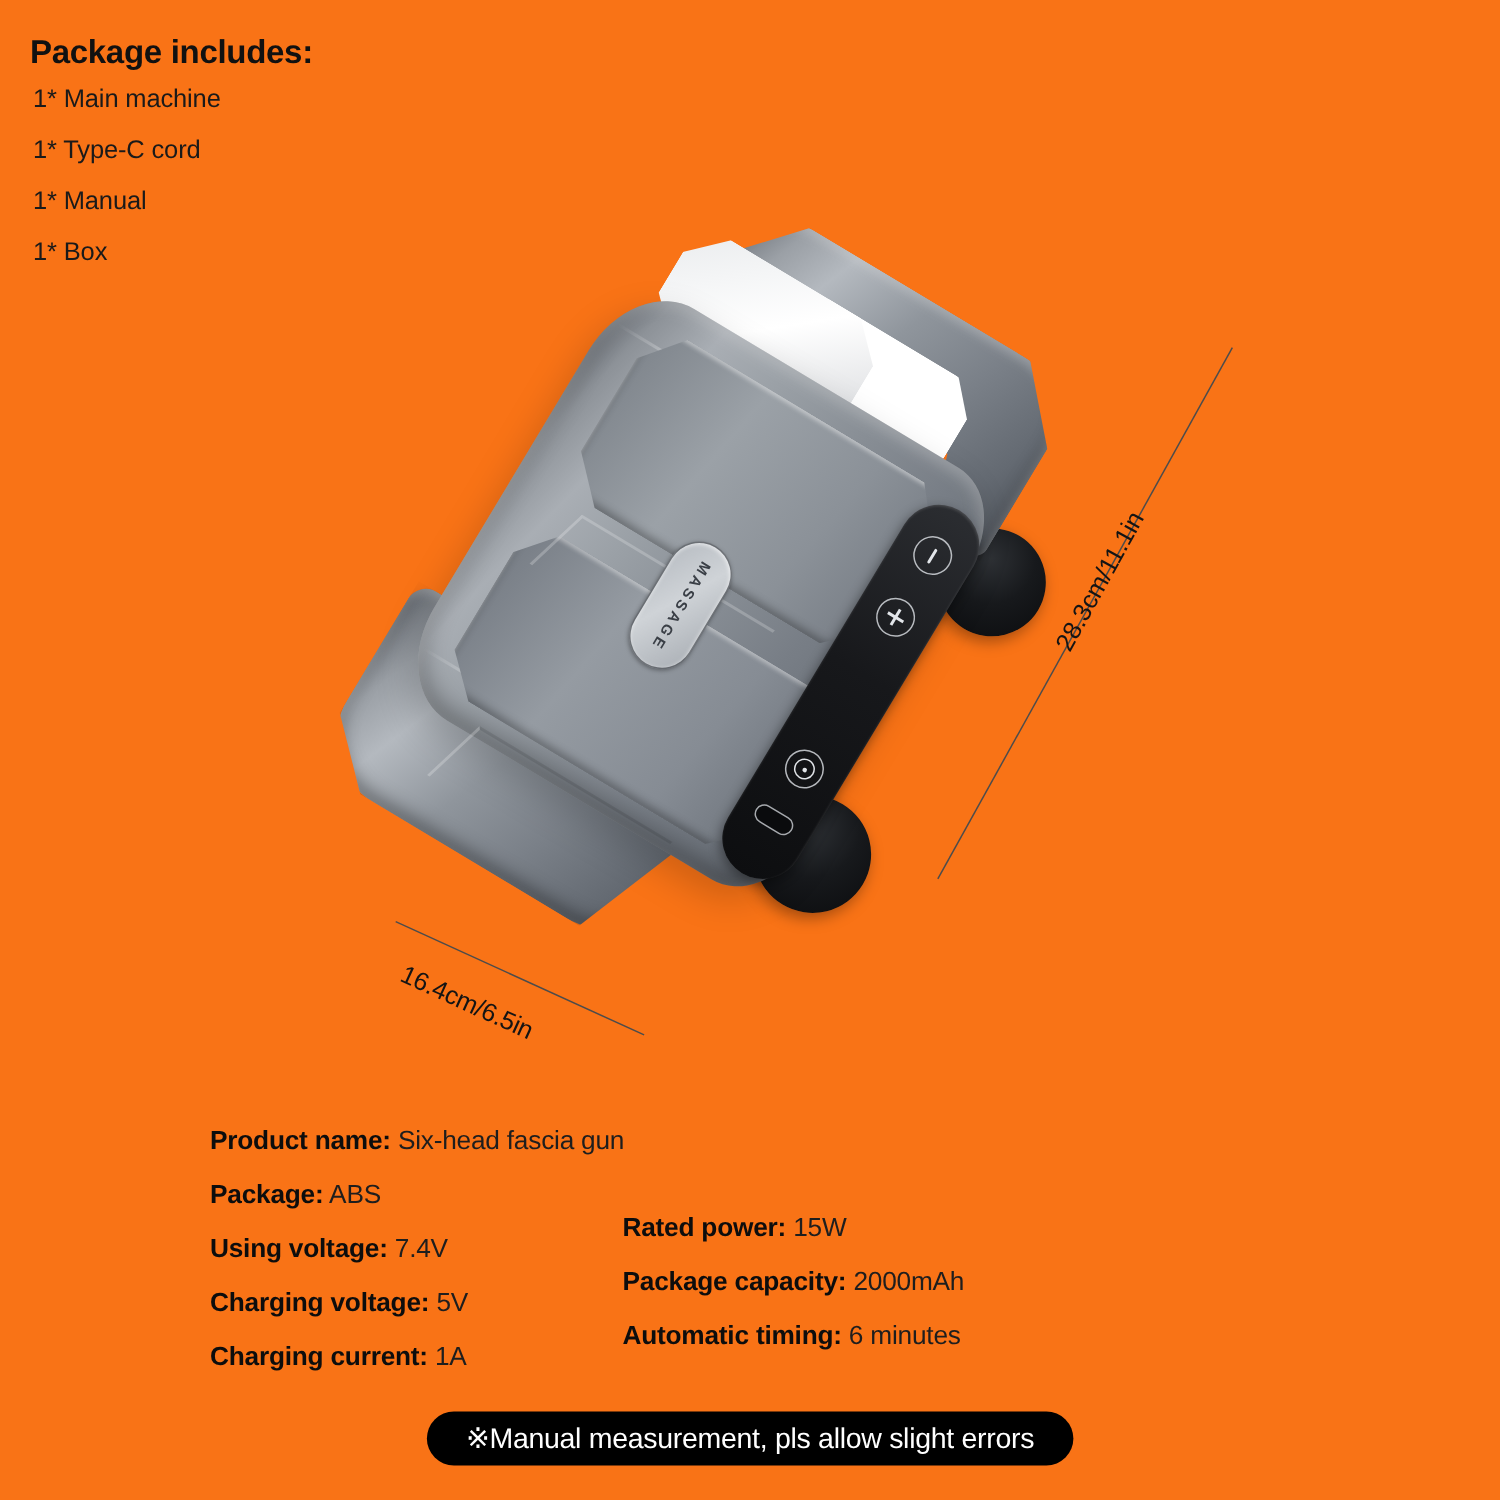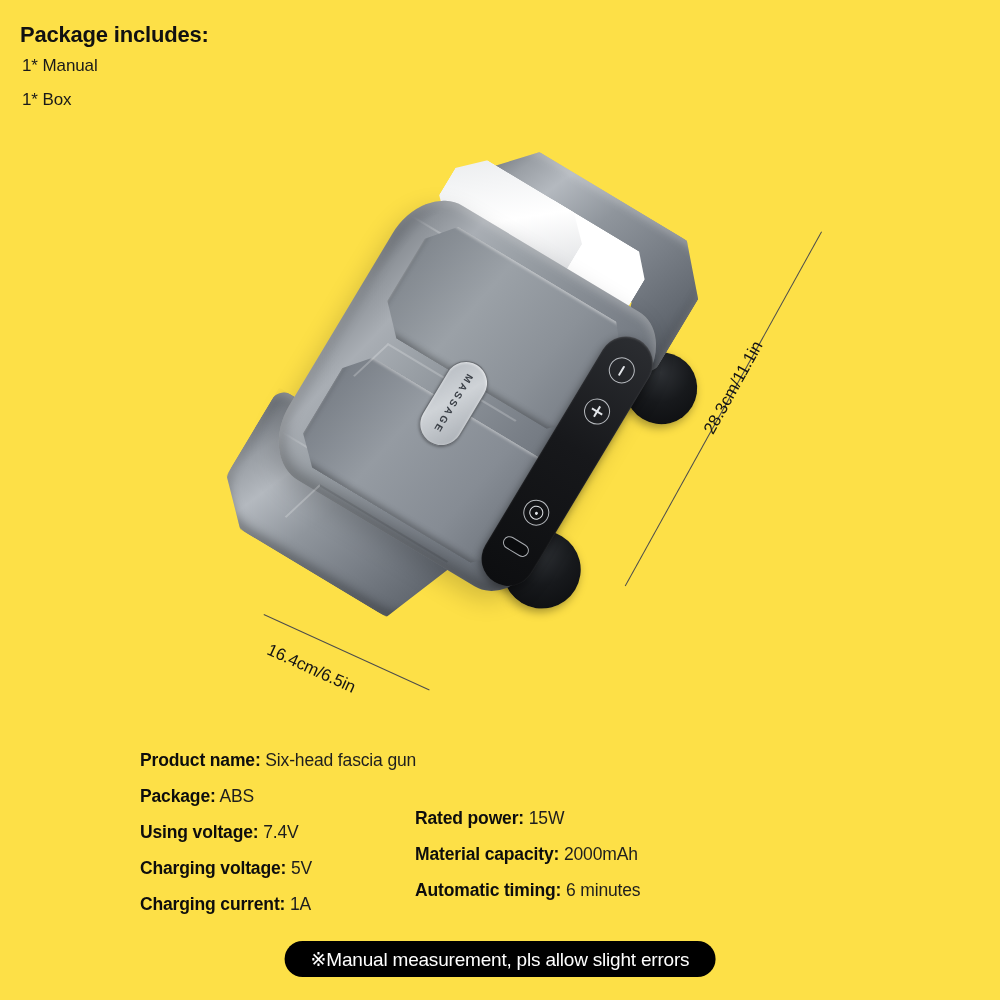--- a/index.html
+++ b/index.html
@@ -10,21 +10,21 @@
     height: 1000px;
     background: #ffffff;
     font-family: "Liberation Sans", "DejaVu Sans", sans-serif;
     overflow: hidden;
   }
 
   #page {
     position: relative;
     width: 1000px;
     height: 1000px;
-    background: #fde047;
+    background: #f97316;
     text-decoration: underline;
   }
 
   
   #package-block {
     position: absolute;
     left: 20px;
     top: 22px;
     width: 330px;
   }
@@ -380,20 +380,22 @@
     white-space: nowrap;
   }
 </style>
 </head>
 <body>
 
 <div id="page">
 
   <div id="package-block">
     <div id="package-title">Package includes:</div>
+    <div class="package-item">1* Main machine</div>
+    <div class="package-item">1* Type-C cord</div>
     <div class="package-item">1* Manual</div>
     <div class="package-item">1* Box</div>
   </div>
 
   <div id="product-stage">
 
     <div id="gun">
 
       <div class="head" id="head-1"></div>
       <div class="head" id="head-2"></div>
@@ -458,21 +460,21 @@
       <div class="spec-row">
         <span class="spec-key">Charging current:</span><span class="spec-val"> 1A</span>
       </div>
     </div>
 
     <div class="spec-col" id="spec-col-right">
       <div class="spec-row">
         <span class="spec-key">Rated power:</span><span class="spec-val"> 15W</span>
       </div>
       <div class="spec-row">
-        <span class="spec-key">Material capacity:</span><span class="spec-val"> 2000mAh</span>
+        <span class="spec-key">Package capacity:</span><span class="spec-val"> 2000mAh</span>
       </div>
       <div class="spec-row">
         <span class="spec-key">Automatic timing:</span><span class="spec-val"> 6 minutes</span>
       </div>
     </div>
 
   </div>
 
   <div id="notice">※Manual measurement, pls allow slight errors</div>
 

